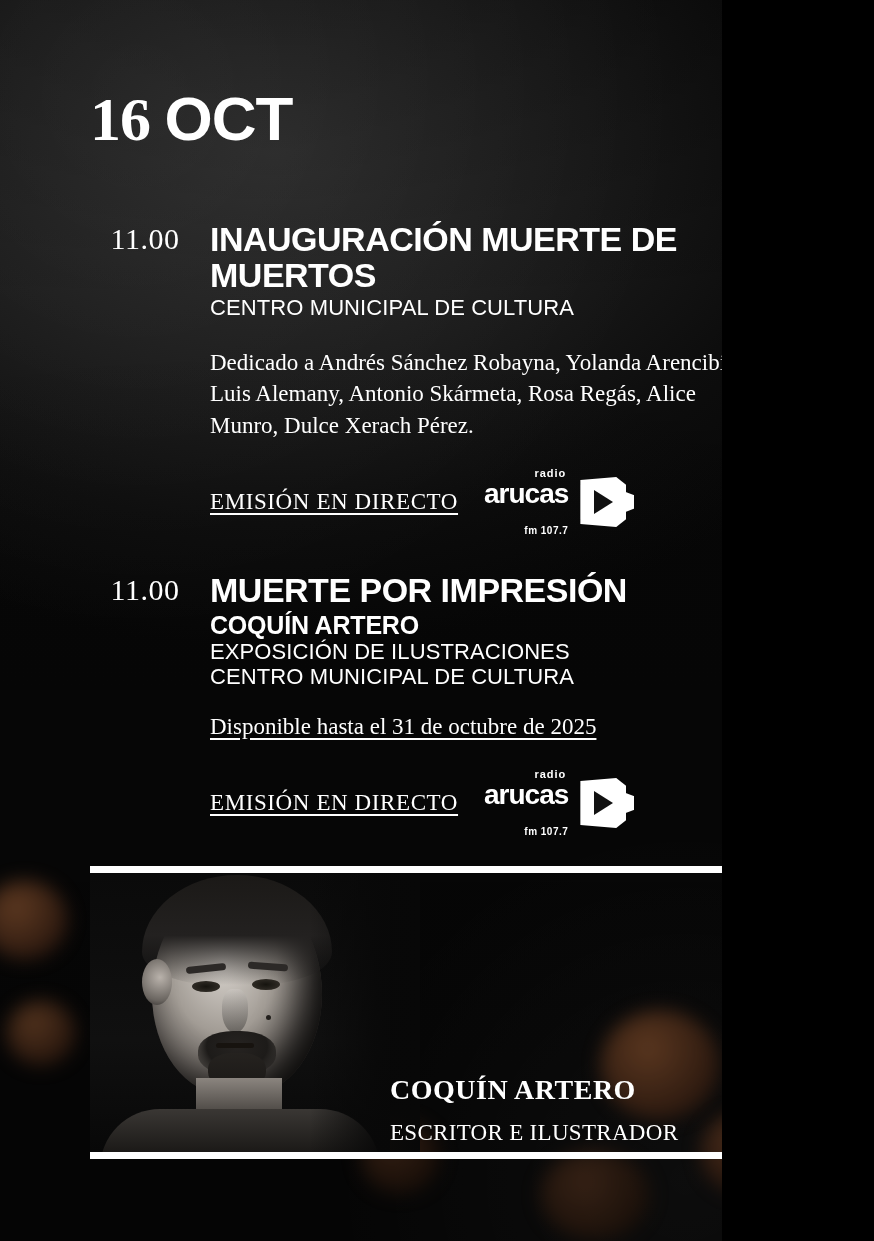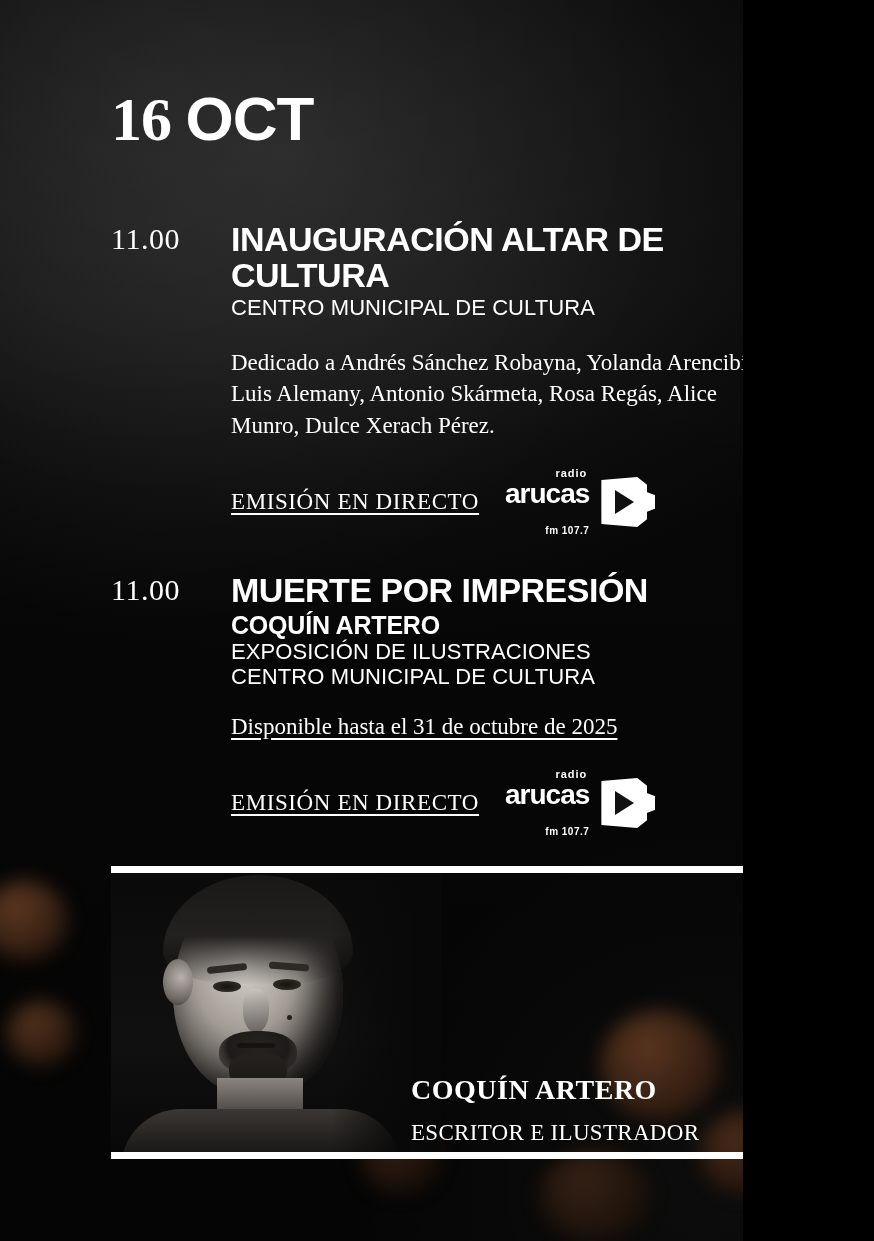--- a/index.html
+++ b/index.html
@@ -10,21 +10,20 @@
   .poster {
     position: relative;
     width: 722px;
     height: 1241px;
     overflow: hidden;
     background:
       radial-gradient(ellipse 700px 500px at 38% 12%, #2b2b2b 0%, #1a1a1a 45%, #0d0d0d 75%, #070707 100%),
       #080808;
     font-family: "Liberation Serif", serif;
     color: #ffffff;
-    padding-left: 21px;
   }
   
   .vignette {
     position: absolute;
     inset: 0;
     background:
       radial-gradient(ellipse 900px 900px at 20% 8%, rgba(255,255,255,0.05) 0%, rgba(0,0,0,0) 60%),
       radial-gradient(ellipse 600px 600px at 95% 95%, rgba(255,255,255,0.03) 0%, rgba(0,0,0,0) 60%),
       linear-gradient(180deg, rgba(0,0,0,0.25) 0%, rgba(0,0,0,0) 25%, rgba(0,0,0,0.35) 100%);
     pointer-events: none;
@@ -67,20 +66,21 @@
   .ev2 { top: 573px; }
 
   .time {
     position: absolute;
     left: 0;
     top: 0;
     width: 110px;
     font-size: 30px;
     letter-spacing: 0.5px;
     font-family: "Liberation Serif", serif;
+    text-align: center;
   }
   .ev-body { margin-left: 120px; }
 
   .ev-title {
     font-family: "Liberation Sans", sans-serif;
     font-weight: 700;
     font-size: 34px;
     line-height: 1.05;
     letter-spacing: -0.5px;
     margin: 0 0 2px 0;
@@ -347,21 +347,21 @@
 
   <div class="content">
 
     <div class="date-heading">
       <span class="day">16</span><span>&nbsp;</span><span class="mon">OCT</span>
     </div>
 
     <div class="event ev1">
       <div class="time">11.00</div>
       <div class="ev-body">
-        <div class="ev-title">INAUGURACIÓN ALTAR DE CULTURA</div>
+        <div class="ev-title">INAUGURACIÓN MUERTE DE MUERTOS</div>
         <div class="ev-place">CENTRO MUNICIPAL DE CULTURA</div>
         <p class="ev-para">Dedicado a Andrés Sánchez Robayna, Yolanda Arencibia, Luis Alemany, Antonio Skármeta, Rosa Regás, Alice Munro, Dulce Xerach Pérez.</p>
         <div class="live-row">
           <span class="live-label">EMISIÓN EN DIRECTO</span>
           <span class="radio-logo">
             <span class="radio-word">
               <span class="radio-small">radio</span>
               <span class="radio-main">arucas</span>
               <span class="radio-fm">fm 107.7</span>
             </span>

